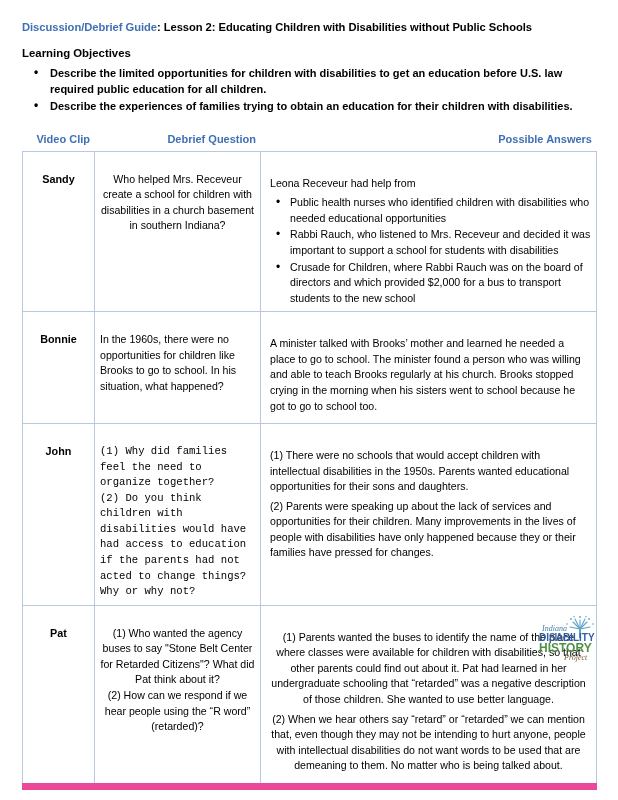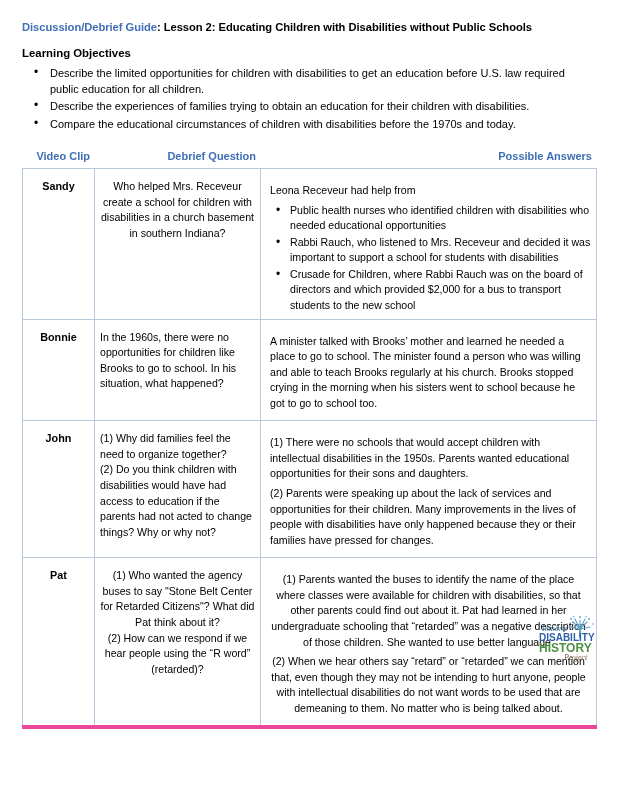--- a/index.html
+++ b/index.html
@@ -41,20 +41,21 @@
     font-size: 11.4px;
     font-weight: bold;
     margin: 8px 0 4px 0;
     line-height: 1.3;
   }
 
   .objectives {
     margin: 0 0 12px 0;
     padding: 0;
     list-style: none;
+    font-weight: bold;
   }
   .objectives li {
     position: relative;
     padding-left: 28px;
     font-size: 11px;
     line-height: 1.48;
     margin-bottom: 1px;
   }
   .objectives li::before {
     content: "\2022";
@@ -68,21 +69,21 @@
   table.guide-table {
     width: 100%;
     border-collapse: collapse;
     table-layout: fixed;
     font-size: 10.6px;
   }
   table.guide-table td,
   table.guide-table th {
     border: 1px solid #b9c8df;
     vertical-align: top;
-    padding: 10px 5px 5px 5px;
+    padding: 20px 5px 5px 5px;
     line-height: 1.47;
   }
   table.guide-table th {
     color: #3f6fb5;
     font-weight: bold;
     text-align: right;
     font-size: 11px;
     padding: 3px 4px 4px 4px;
     border-top: 1px solid #ffffff;
     border-left: 1px solid #ffffff;
@@ -97,21 +98,21 @@
     text-align: center;
     font-weight: bold;
     font-size: 10.8px;
     padding-top: 4px;
     border-left: 1px solid #ffffff;
   }
   td.ans-cell {
     border-right: 1px solid #ffffff;
   }
   tr:last-child td {
-    border-bottom: 4px solid #ec4899;
+    border-bottom: 7px solid #ec4899;
     text-align: center;
   }
 
   .para { margin: 4px; }
   .para + .para { margin-top: 0; }
 
   ul.ans-list {
     margin: 0;
     padding: 0;
     list-style: none;
@@ -146,21 +147,20 @@
 
   <p class="doc-title">
     <span class="guide">Discussion/Debrief Guide</span><span class="lesson">: Lesson 2: Educating Children with Disabilities without Public Schools</span>
   </p>
 
   <h2 class="section-title">Learning Objectives</h2>
 
   <ul class="objectives">
     <li>Describe the limited opportunities for children with disabilities to get an education before U.S. law required public education for all children.</li>
     <li>Describe the experiences of families trying to obtain an education for their children with disabilities.</li>
-    <li>Compare the educational circumstances of children with disabilities before the 1970s and today.</li>
   </ul>
 
   <table class="guide-table">
     <colgroup>
       <col class="c-clip">
         <col class="c-q">
         <col class="c-a">
     </colgroup>
     <thead>
       <tr>
@@ -187,21 +187,21 @@
       <tr>
         <td class="clip-cell">Bonnie</td>
         <td class="q-cell" style="white-space: pre-line;">In the 1960s, there were no opportunities for children like Brooks to go to school. In his situation, what happened?</td>
         <td class="ans-cell">
           <p class="para">A minister talked with Brooks’ mother and learned he needed a place to go to school. The minister found a person who was willing and able to teach Brooks regularly at his church. Brooks stopped crying in the morning when his sisters went to school because he got to go to school too.</p>
         </td>
       </tr>
 
       <tr>
         <td class="clip-cell">John</td>
-        <td class="q-cell" style="white-space: pre-line;">(1) Why did families feel the need to organize together?
+        <td class="q-cell" style="white-space: pre-line; font-family: Liberation Mono, monospace;">(1) Why did families feel the need to organize together?
 (2) Do you think children with disabilities would have had access to education if the parents had not acted to change things? Why or why not?</td>
         <td class="ans-cell">
           <p class="para">(1) There were no schools that would accept children with intellectual disabilities in the 1950s. Parents wanted educational opportunities for their sons and daughters.</p>
           <p class="para">(2) Parents were speaking up about the lack of services and opportunities for their children. Many improvements in the lives of people with disabilities have only happened because they or their families have pressed for changes.</p>
         </td>
       </tr>
 
       <tr>
         <td class="clip-cell">Pat</td>
         <td class="q-cell" style="white-space: pre-line;">(1) Who wanted the agency buses to say "Stone Belt Center for Retarded Citizens"? What did Pat think about it?

